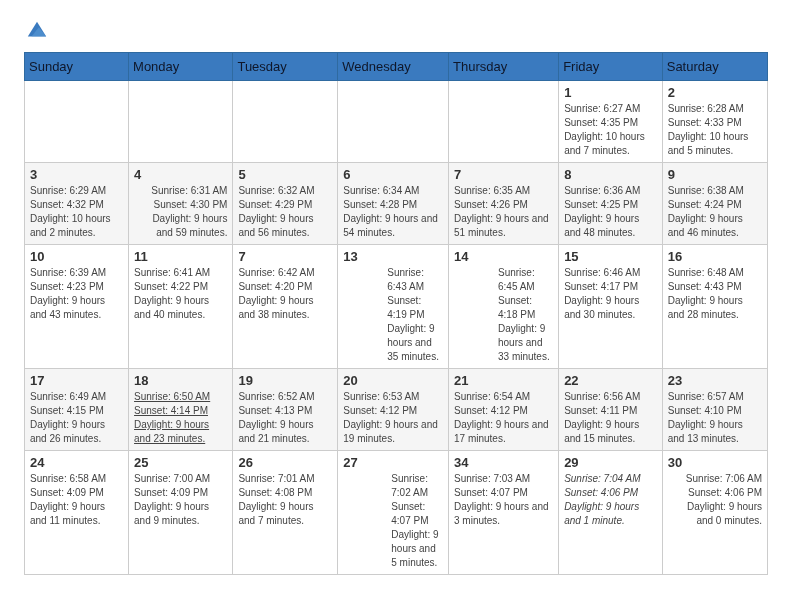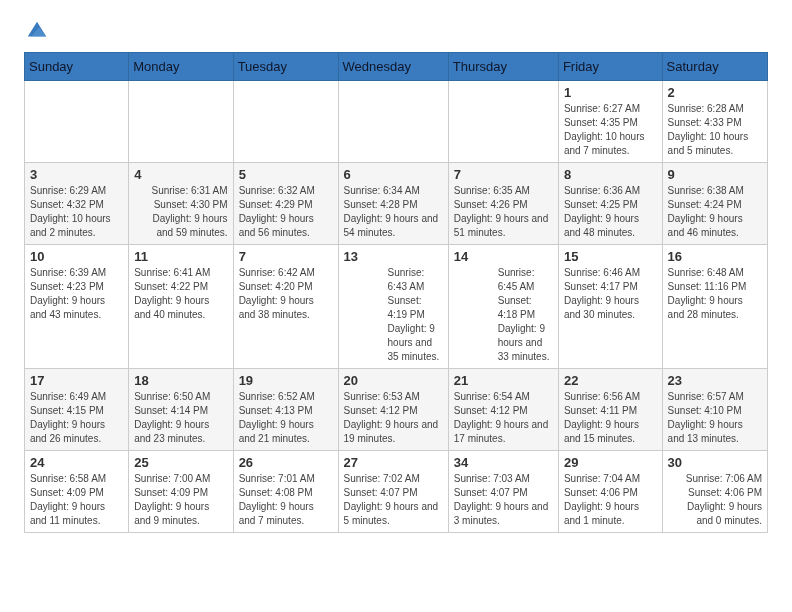--- a/index.html
+++ b/index.html
@@ -168,34 +168,34 @@
           </td>
           <td>
             <span class="day-num">15</span>
             <div class="day-info" style="white-space: pre-line;">Sunrise: 6:46 AM
 Sunset: 4:17 PM
 Daylight: 9 hours and 30 minutes.</div>
           </td>
           <td>
             <span class="day-num">16</span>
             <div class="day-info" style="white-space: pre-line;">Sunrise: 6:48 AM
-Sunset: 11:16 PM
+Sunset: 4:43 PM
 Daylight: 9 hours and 28 minutes.</div>
           </td>
         </tr>
         <tr>
           <td>
             <span class="day-num">17</span>
             <div class="day-info" style="white-space: pre-line;">Sunrise: 6:49 AM
 Sunset: 4:15 PM
 Daylight: 9 hours and 26 minutes.</div>
           </td>
           <td>
             <span class="day-num">18</span>
-            <div class="day-info" style="white-space: pre-line;">Sunrise: 6:50 AM
+            <div class="day-info" style="white-space: pre-line; text-decoration: underline;">Sunrise: 6:50 AM
 Sunset: 4:14 PM
 Daylight: 9 hours and 23 minutes.</div>
           </td>
           <td>
             <span class="day-num">19</span>
             <div class="day-info" style="white-space: pre-line;">Sunrise: 6:52 AM
 Sunset: 4:13 PM
 Daylight: 9 hours and 21 minutes.</div>
           </td>
           <td>
@@ -237,33 +237,33 @@
 Daylight: 9 hours and 9 minutes.</div>
           </td>
           <td>
             <span class="day-num">26</span>
             <div class="day-info" style="white-space: pre-line;">Sunrise: 7:01 AM
 Sunset: 4:08 PM
 Daylight: 9 hours and 7 minutes.</div>
           </td>
           <td>
             <span class="day-num">27</span>
-            <div class="day-info" style="white-space: pre-line;">Sunrise: 7:02 AM
+            <div class="day-info" style="white-space: pre-line; margin-left: 48px;">Sunrise: 7:02 AM
 Sunset: 4:07 PM
 Daylight: 9 hours and 5 minutes.</div>
           </td>
           <td>
             <span class="day-num">34</span>
             <div class="day-info" style="white-space: pre-line;">Sunrise: 7:03 AM
 Sunset: 4:07 PM
 Daylight: 9 hours and 3 minutes.</div>
           </td>
           <td>
             <span class="day-num">29</span>
-            <div class="day-info" style="white-space: pre-line;">Sunrise: 7:04 AM
+            <div class="day-info" style="white-space: pre-line; font-style: italic;">Sunrise: 7:04 AM
 Sunset: 4:06 PM
 Daylight: 9 hours and 1 minute.</div>
           </td>
           <td>
             <span class="day-num">30</span>
             <div class="day-info" style="white-space: pre-line; text-align: right;">Sunrise: 7:06 AM
 Sunset: 4:06 PM
 Daylight: 9 hours and 0 minutes.</div>
           </td>
         </tr>

